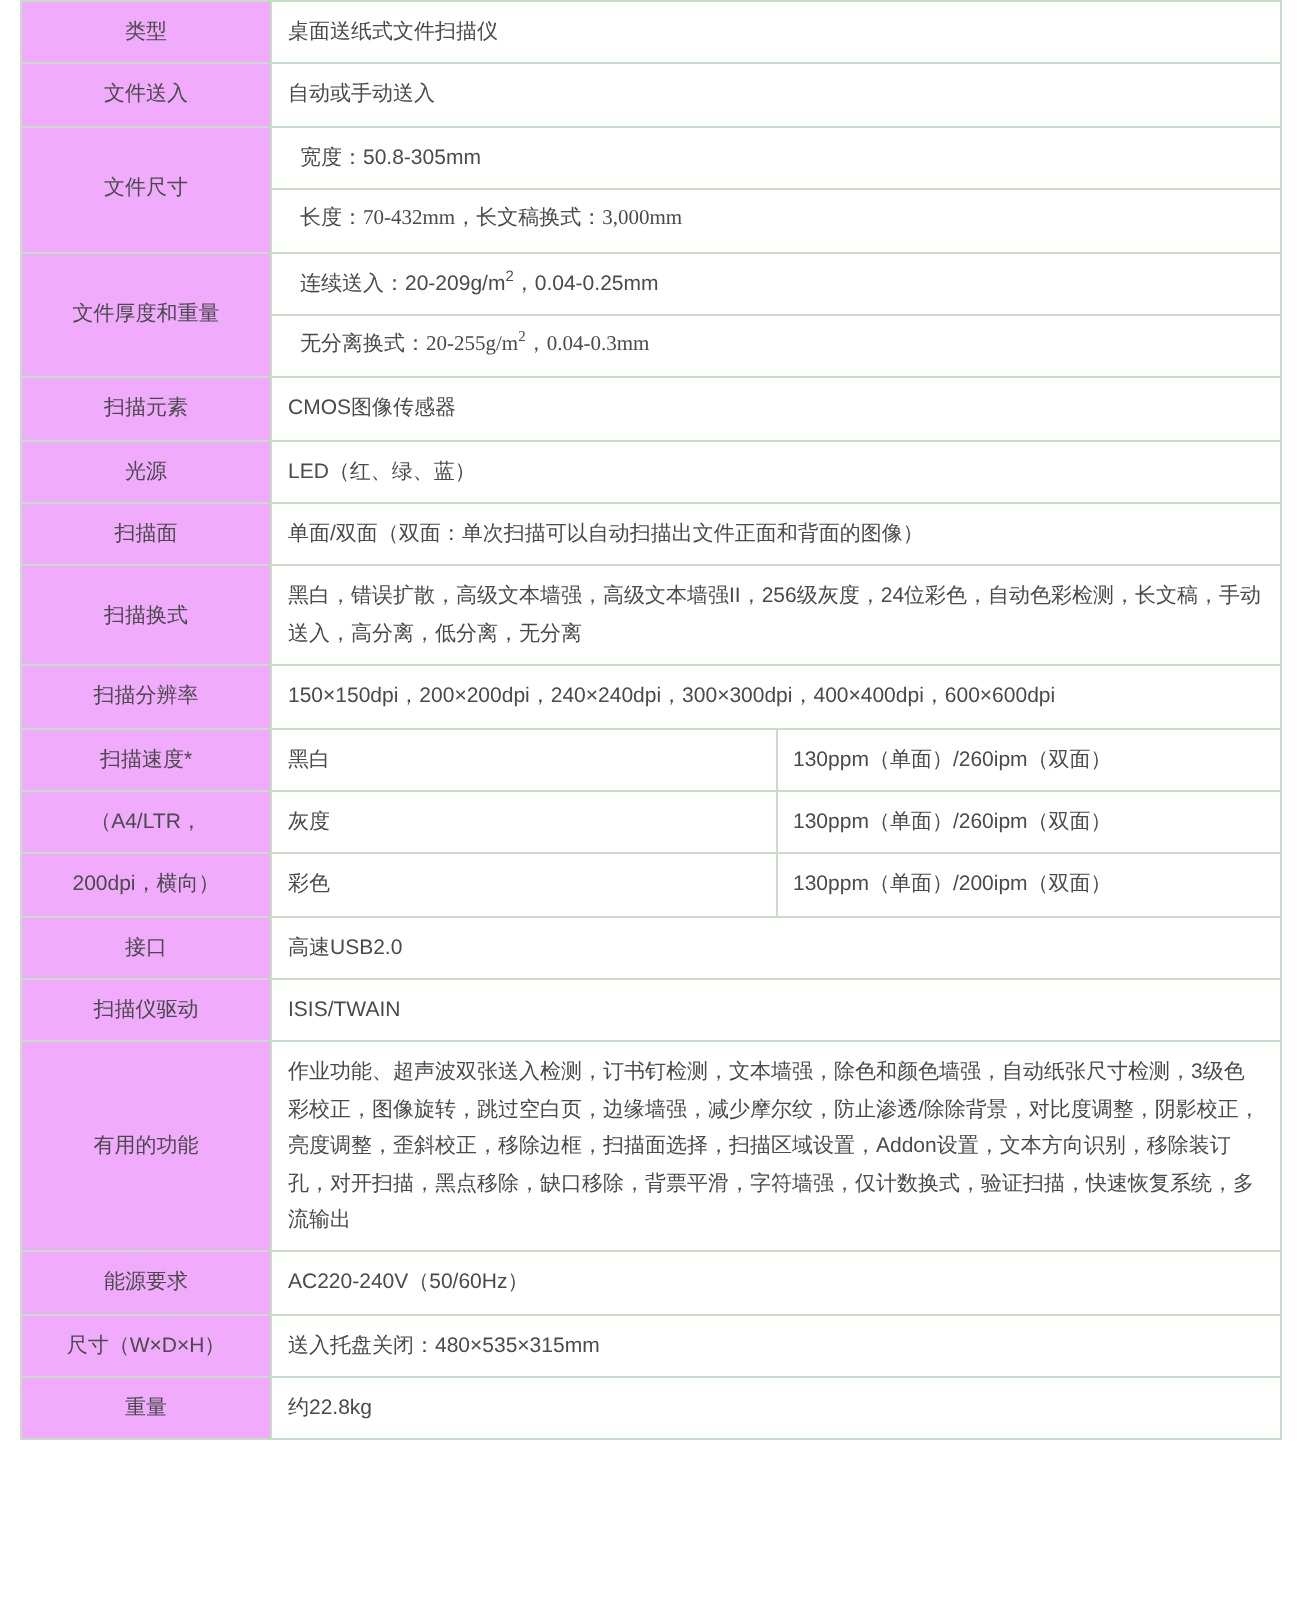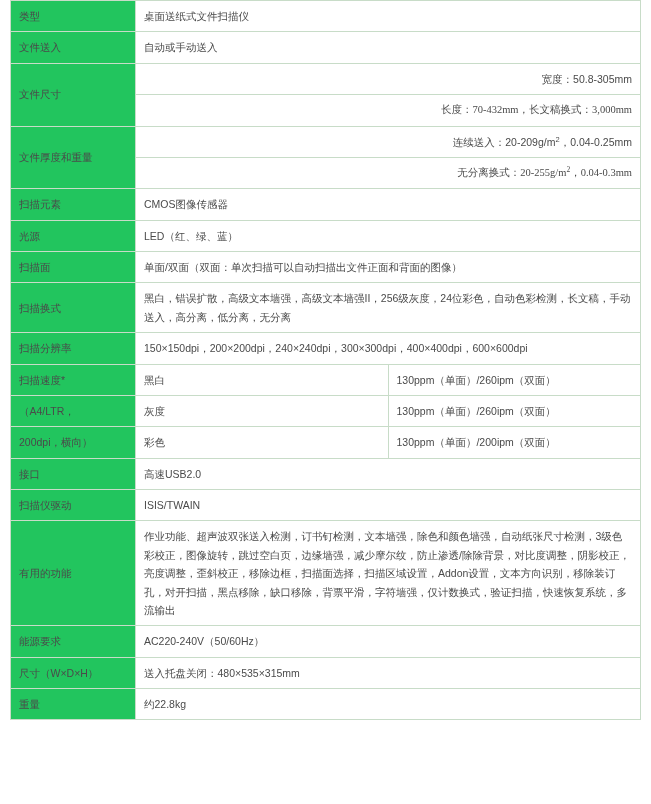--- a/index.html
+++ b/index.html
@@ -23,23 +23,24 @@
   .spec-table td {
     border: 1px solid #c8dcc8;
     padding: 6px 8px;
     vertical-align: middle;
     line-height: 1.75;
     color: #4a4a4a;
     font-size: 10.5px;
   }
   .label-cell {
     width: 108px;
-    background: #22c55e;
+    background: #f0abfc;
     color: #3d3d3d;
     padding-left: 14px;
+    text-align: center;
   }
   .sub-label-cell {
     width: 52px;
     padding-left: 12px;
   }
   .value-cell {
     padding-left: 14px;
     margin-top: 19px;
   }
   .nopad {
@@ -47,21 +48,20 @@
   }
   .inner-table {
     width: 100%;
     border-collapse: collapse;
     table-layout: fixed;
   }
   .inner-table td {
     border: none;
     border-bottom: 1px solid #c8dcc8;
     padding: 6px 8px 6px 14px;
-    text-align: right;
   }
   .inner-table tr:last-child td {
     border-bottom: none;
     font-family: Liberation Serif, serif;
   }
   sup {
     font-size: 7.5px;
     vertical-align: super;
     line-height: 0;
   }

